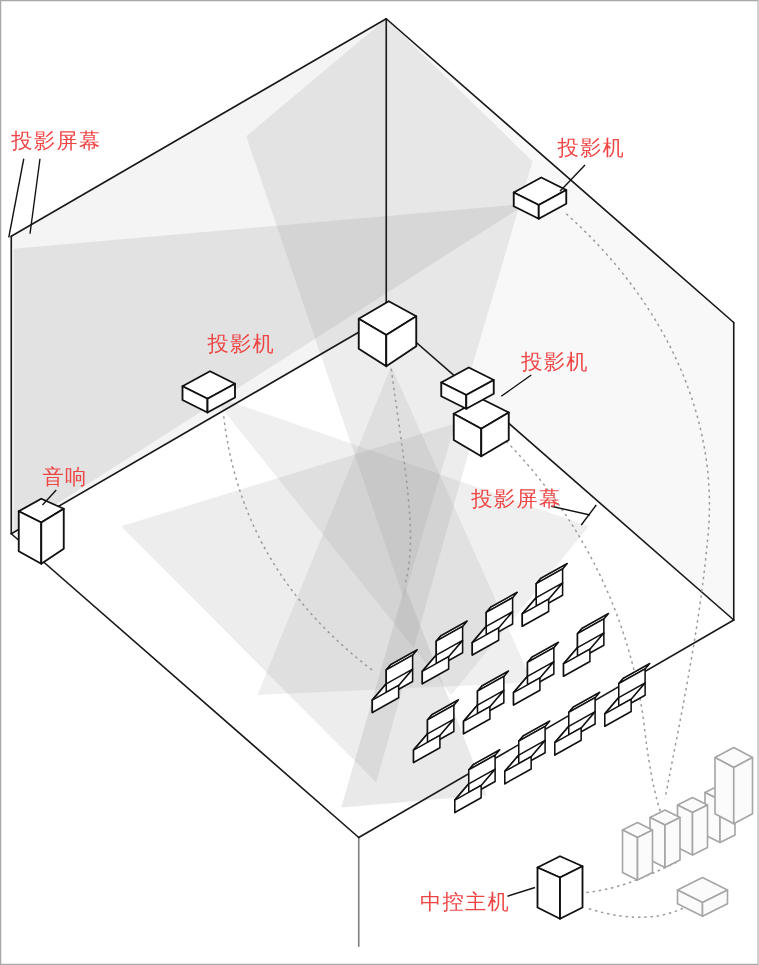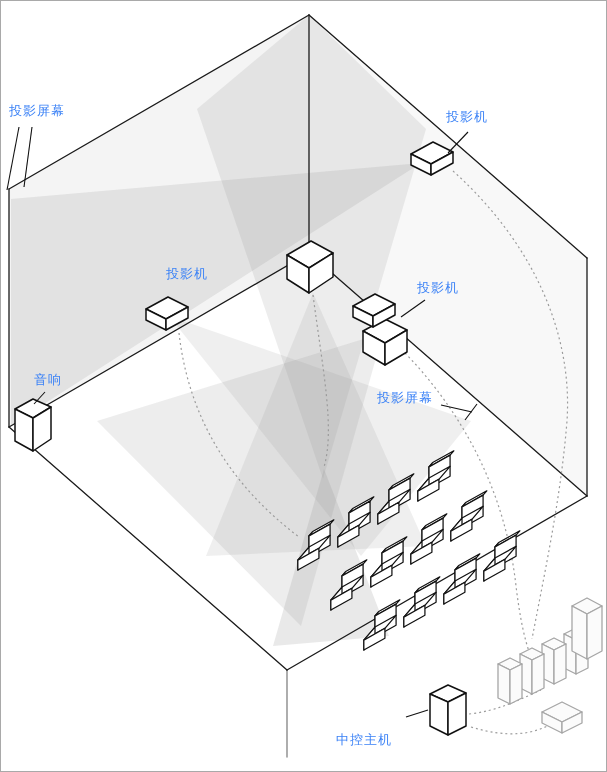--- a/index.html
+++ b/index.html
@@ -3,21 +3,21 @@
 <meta charset="utf-8">
 <style>
   html,body{margin:0;padding:0;background:#fff;}
   .stage{
     position:relative;width:607px;height:772px;background:#ffffff;
     border:1px solid #a9a9a9;box-sizing:border-box;overflow:hidden;
     font-family:"Liberation Sans",sans-serif;
   }
   .stage svg{position:absolute;left:0;top:0;}
   .lbl{
-    position:absolute;font-size:13px;font-weight:500;color:#3b82f6;
+    position:absolute;font-size:17px;font-weight:500;color:#ef4444;
     letter-spacing:1px;white-space:nowrap;line-height:1.1;
   }
   .beam{fill:#8f8f8f;stroke:none;}
   .wire{stroke:#1a1a1a;stroke-width:1.3;fill:none;stroke-linecap:round;}
   .cable{stroke:#9b9b9b;stroke-width:1.2;fill:none;stroke-dasharray:2 3;}
   .leader{stroke:#111;stroke-width:1.1;fill:none;}
   .dev{stroke:#111;stroke-width:1.5;fill:#ffffff;stroke-linejoin:round;}
   .muted{stroke:#a6a6a6;stroke-width:1.3;fill:#fbfbfb;stroke-linejoin:round;}
 </style>
 </head>
@@ -161,14 +161,14 @@
     <line x1="405" y1="716" x2="427" y2="709"></line>
   </g>
 </svg>
 
   <div class="lbl" style="left:8px;top:103px">投影屏幕</div>
   <div class="lbl" style="left:445px;top:109px">投影机</div>
   <div class="lbl" style="left:165px;top:266px">投影机</div>
   <div class="lbl" style="left:416px;top:280px">投影机</div>
   <div class="lbl" style="left:33px;top:372px">音响</div>
   <div class="lbl" style="left:376px;top:390px">投影屏幕</div>
-  <div class="lbl" style="left:335px;top:732px">中控主机</div>
+  <div class="lbl" style="left:335px;top:712px">中控主机</div>
 </div>
 
 </body></html>

